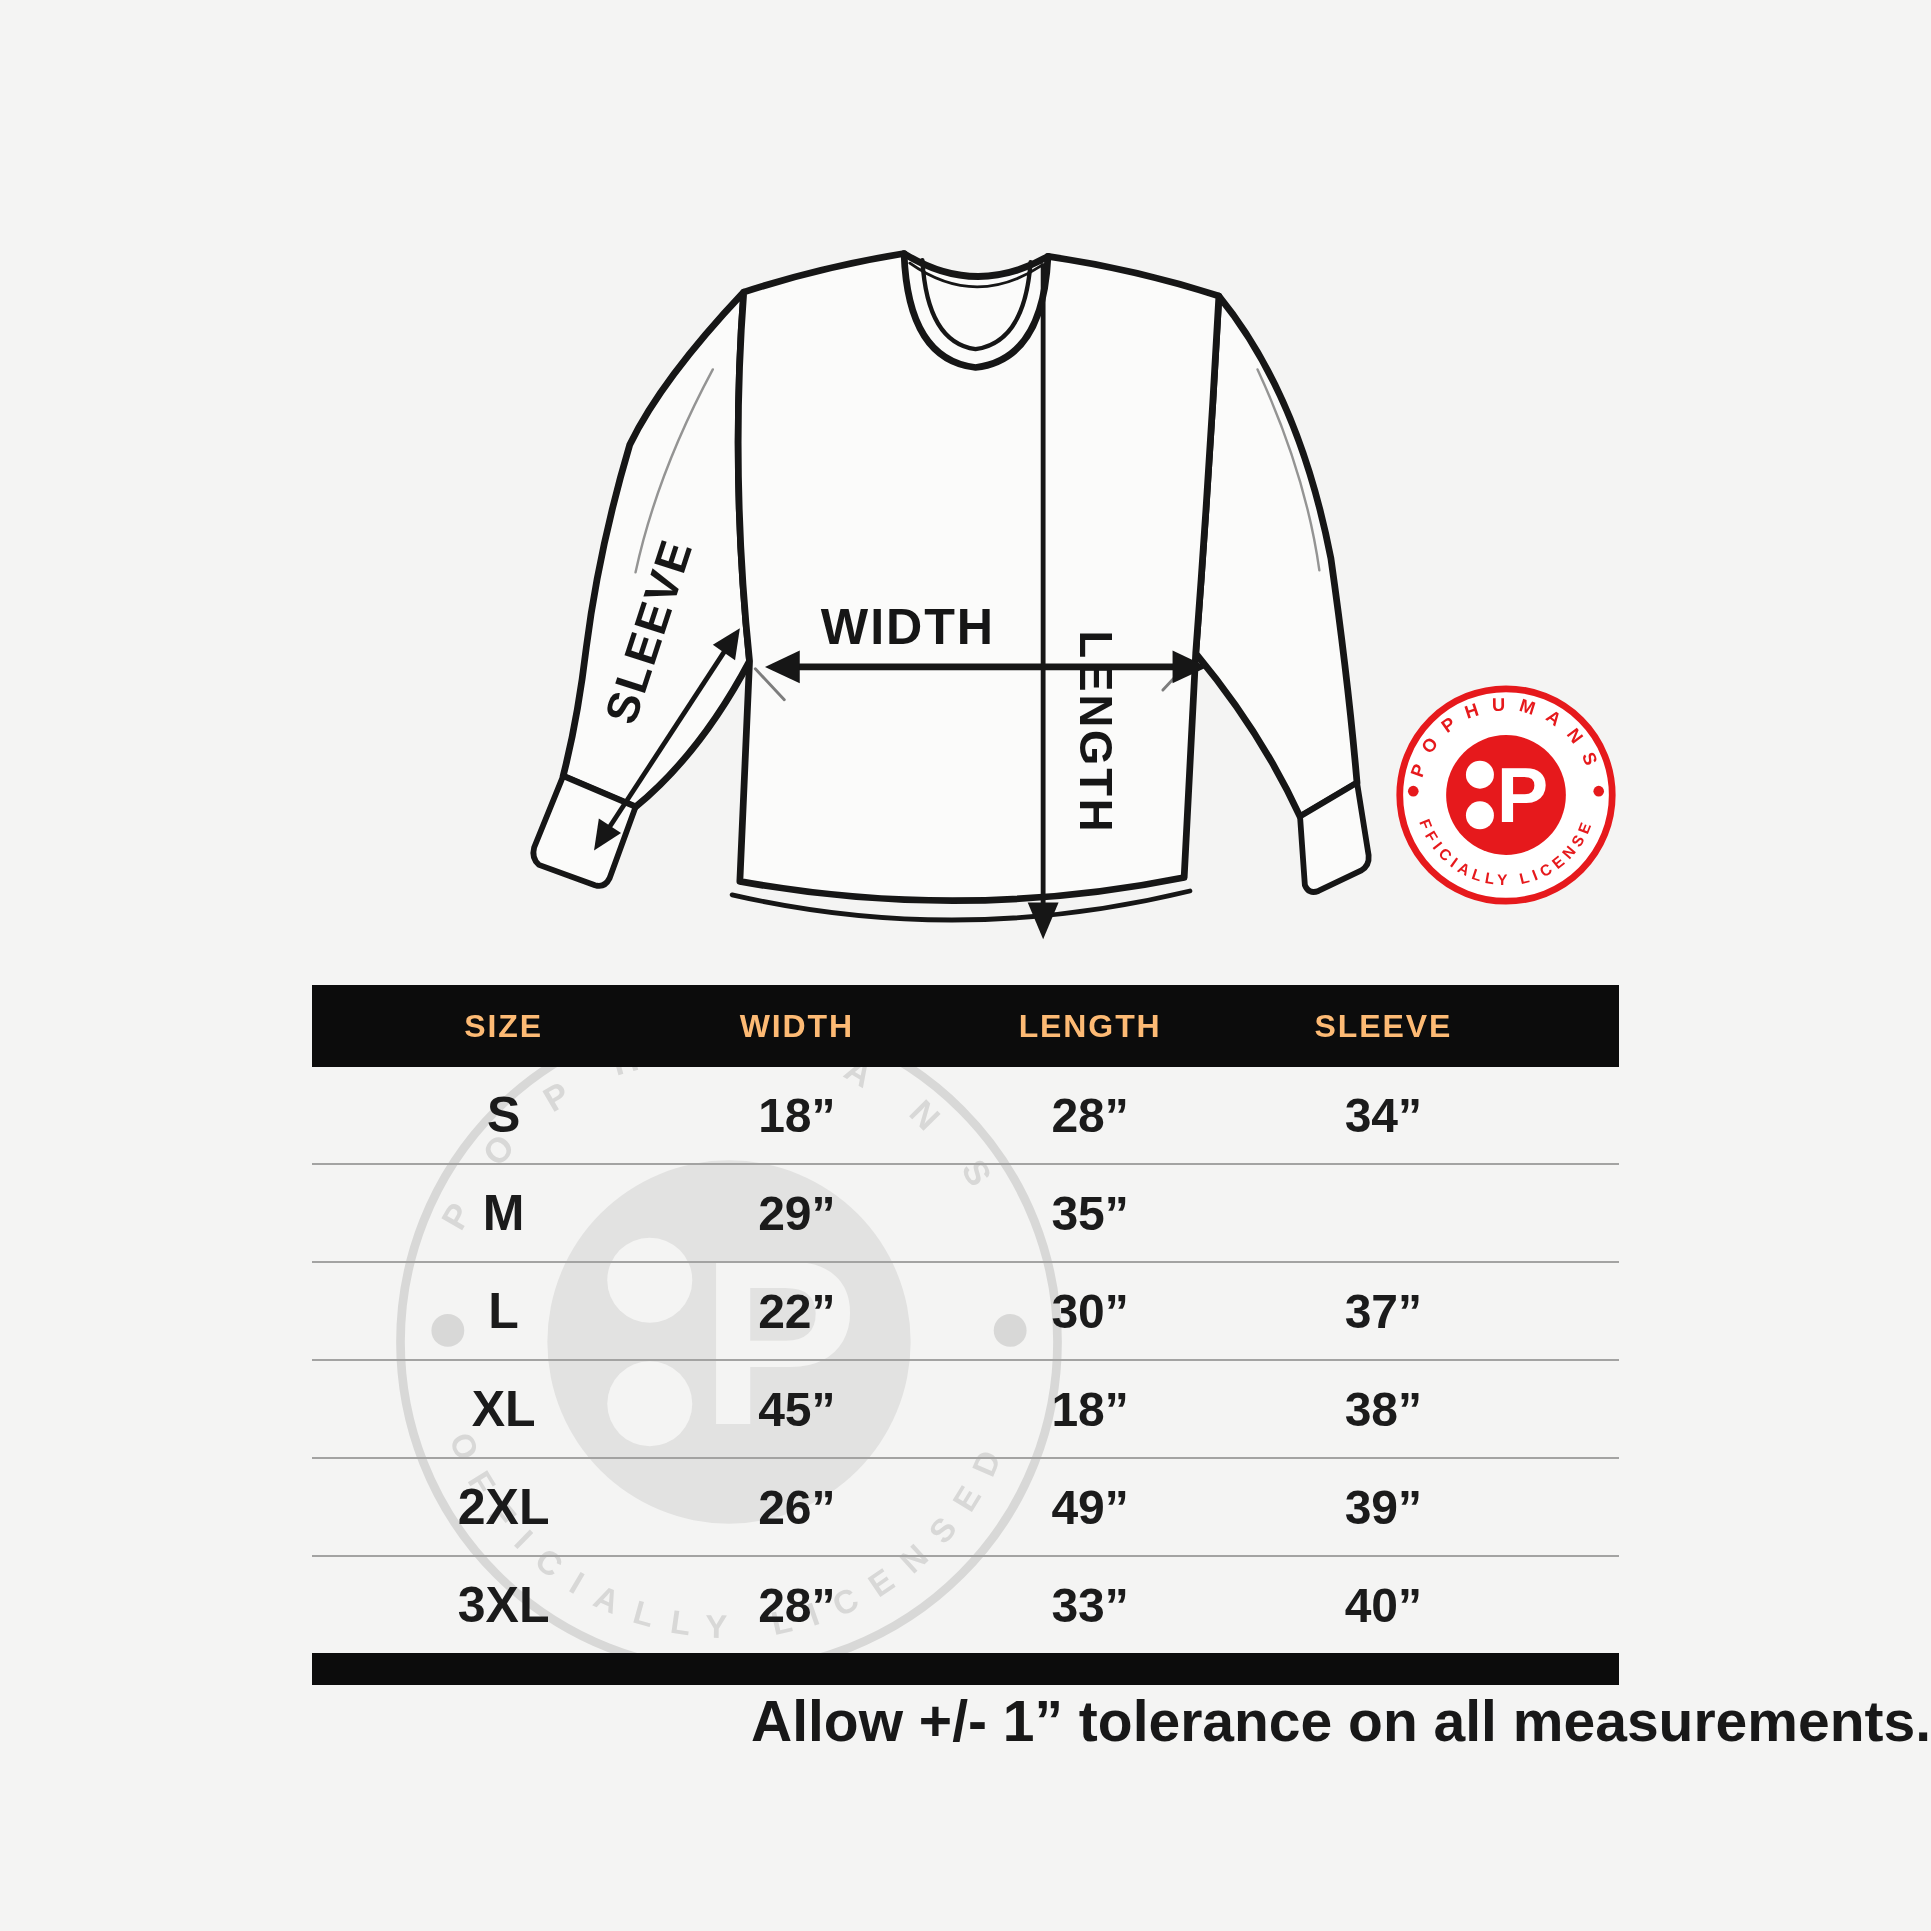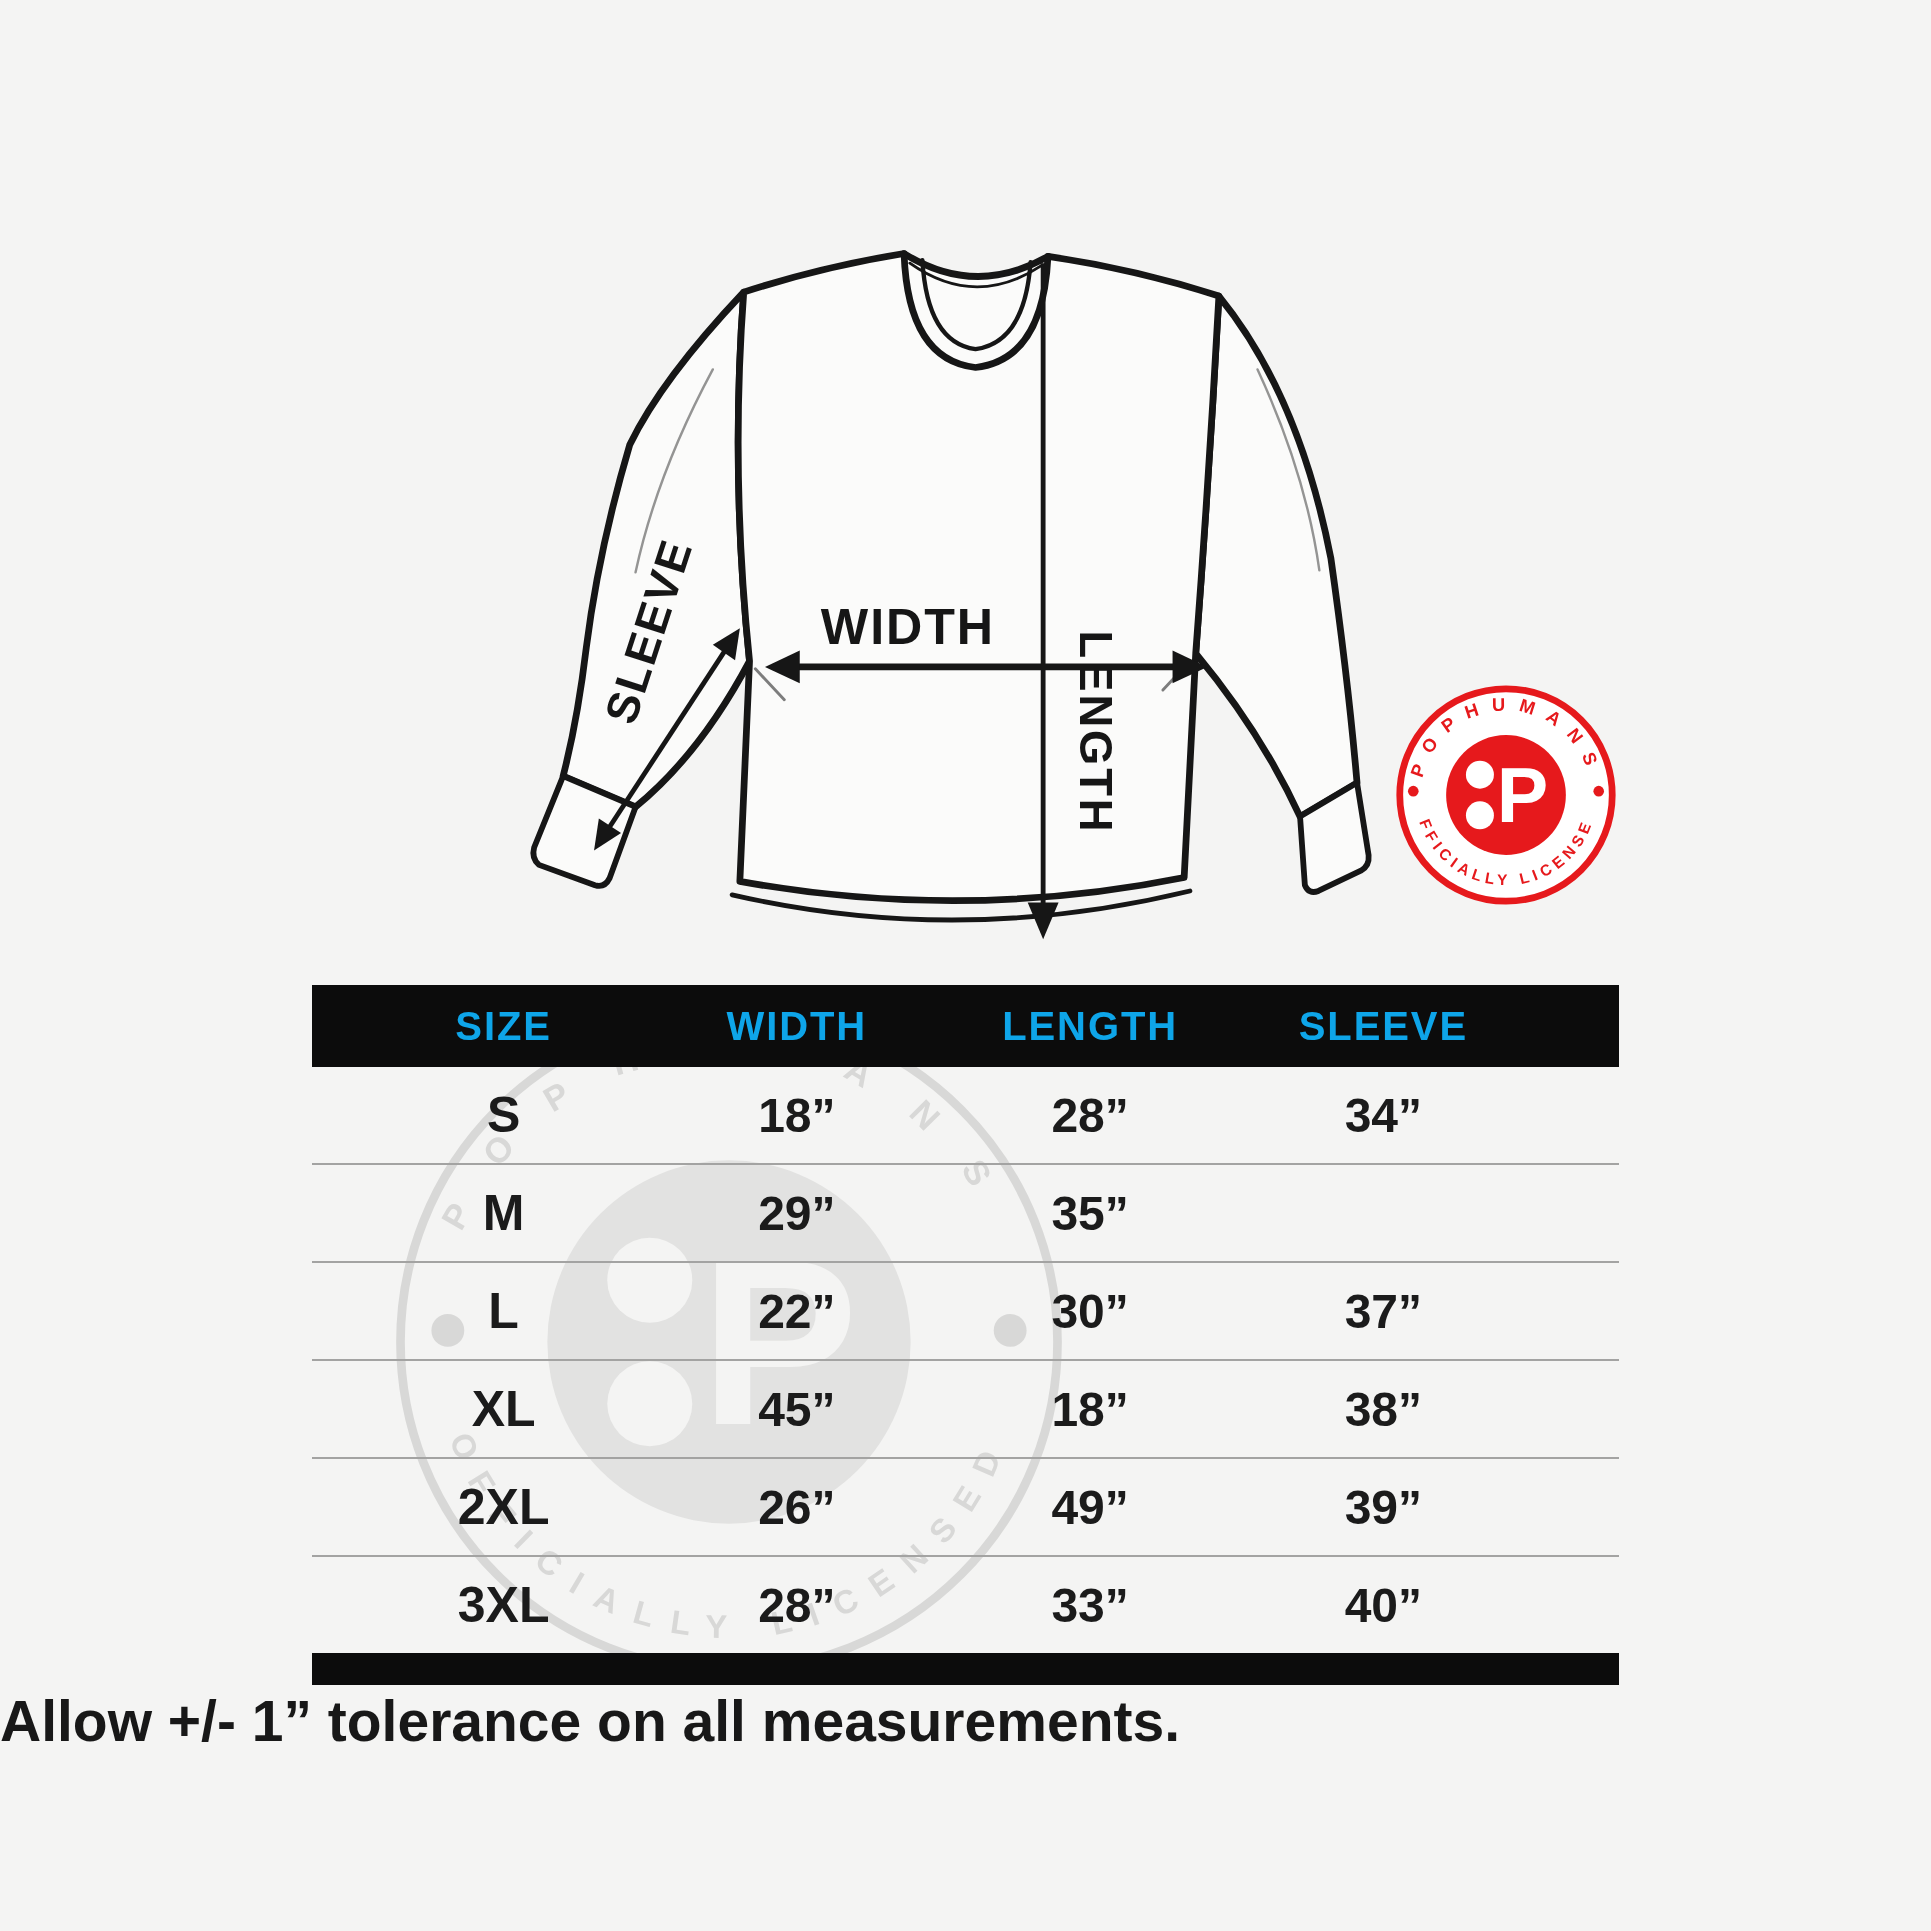--- a/index.html
+++ b/index.html
@@ -13,35 +13,35 @@
   .badge-svg{position:absolute;left:1393px;top:682px;width:226px;height:226px;}
   .watermark-svg{position:absolute;left:386px;top:999px;width:686px;height:686px;}
 
   .size-table{position:absolute;left:312px;top:985px;width:1307px;}
   .t-head{
     background:#0c0c0c;height:82px;
     display:grid;grid-template-columns:repeat(4,1fr);
     padding-left:45px;padding-right:89px;align-items:center;
   }
   .t-head span{
-    color:#0ea5e9;font-size:40px;font-weight:700;letter-spacing:1.9px;text-align:center;
+    color:#fdba74;font-size:32px;font-weight:700;letter-spacing:1.9px;text-align:center;
   }
   .t-body{position:relative;}
   .t-row{
     height:96px;display:grid;grid-template-columns:repeat(4,1fr);
     padding-left:45px;padding-right:89px;align-items:center;
   }
   .t-row + .t-row{border-top:2.9px solid #a3a3a2;}
   .t-row span{font-size:48px;font-weight:700;text-align:center;color:#1b1b1b;}
   .t-row .c-size{font-size:50px;}
   .t-bottom{height:32px;background:#0c0c0c;}
 
   .footer-note{
     position:absolute;left:0;top:1688px;width:1931px;
-    text-align:left;font-size:57px;font-weight:700;color:#181818;
+    text-align:right;font-size:57px;font-weight:700;color:#181818;
   }
 
   .svg-label{font-family:"Liberation Sans", sans-serif;font-weight:700;}
 </style>
 </head>
 <body>
 
 <div class="page">
 
   <svg class="watermark-svg" viewBox="-355 -355 710 710" aria-hidden="true">

